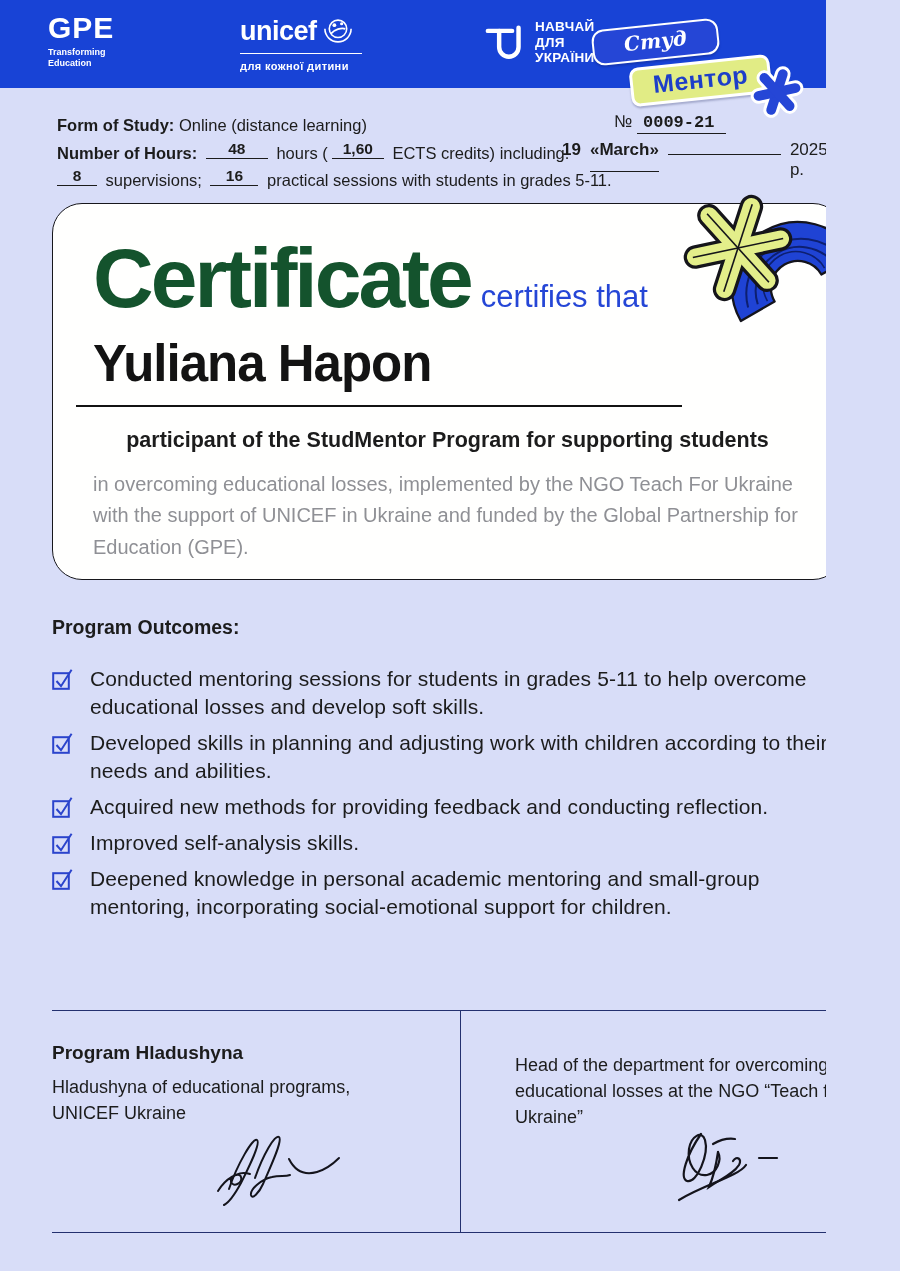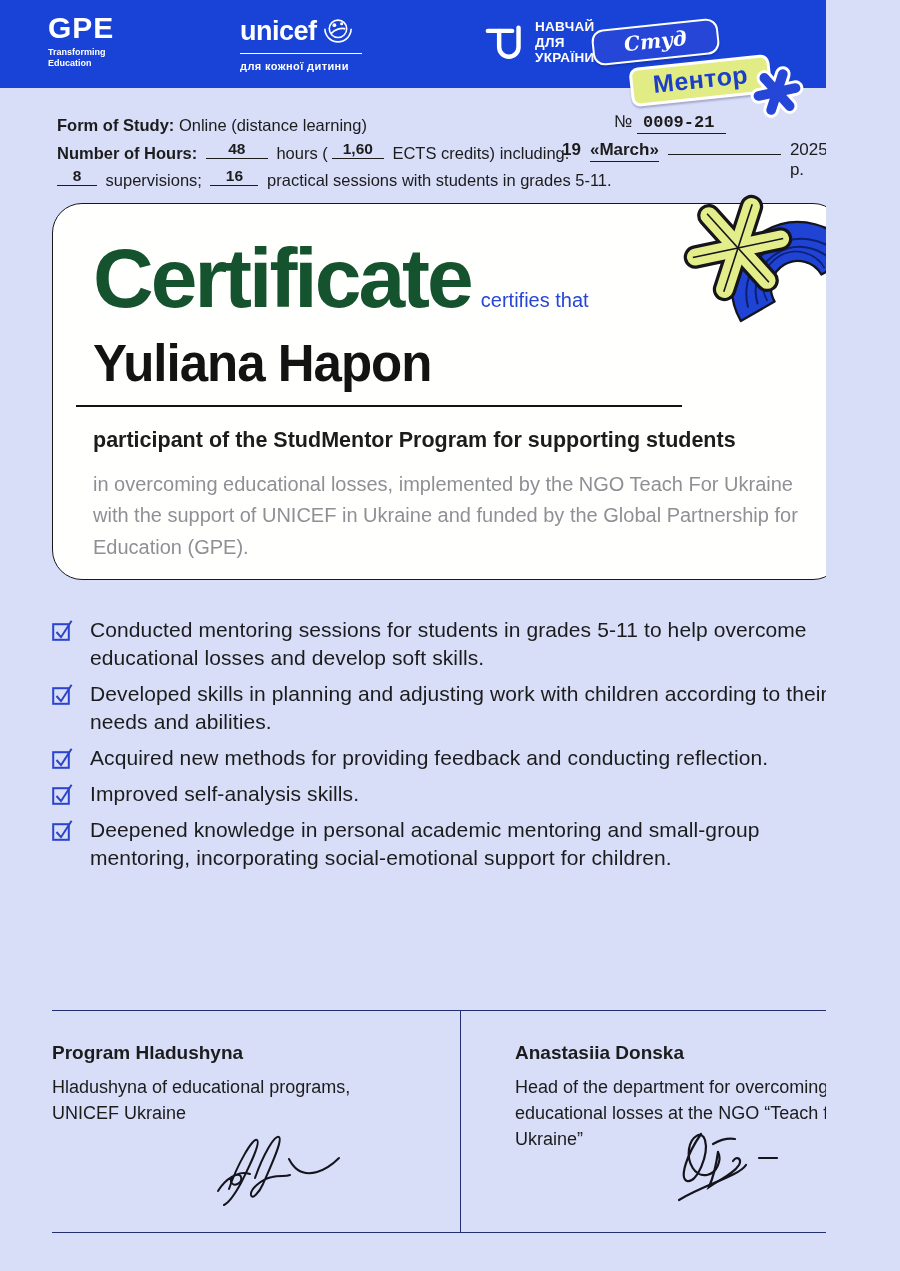--- a/index.html
+++ b/index.html
@@ -34,32 +34,32 @@
   .b{font-weight:700;}
   .fill{position:relative;display:inline-block;border-bottom:1.7px solid #1c1c1c;
         height:13px;margin:0 4px;vertical-align:baseline;}
   .fill-val{position:absolute;left:50%;bottom:2px;transform:translateX(-50%);
         font-weight:700;font-size:15.5px;white-space:nowrap;line-height:14px;}
   .w64{width:62px;} .w56{width:52px;text-decoration:underline;} .w44{width:40px;} .w50{width:48px;}
   .form-right{position:absolute;left:562px;top:112px;font-size:17px;}
   .num-row{margin-left:52px;}
   .num-val{font-weight:700;border-bottom:1.7px solid #1c1c1c;padding:0 12px 1px 6px;font-family:Liberation Mono, monospace;}
   .date-row{margin-top:8px;display:flex;align-items:baseline;gap:9px;}
-  .month{font-weight:700;border-bottom:1.7px solid #1c1c1c;padding-bottom:1px;}
+  .month{font-weight:700;border-bottom:1.7px solid #1c1c1c;padding-bottom:11px;}
   .blank{width:126px;border-bottom:1.7px solid #1c1c1c;height:14px;}
 
   
   .card{position:absolute;left:52px;top:203px;width:791px;height:377px;background:#fffffe;
         border:1.7px solid #17171c;border-radius:30px;box-sizing:border-box;padding:24px 40px 0;}
   .cert-row{display:flex;align-items:baseline;margin-top:6px;}
   .cert-title{font-size:84px;font-weight:700;color:#14532d;letter-spacing:-3px;line-height:88px;}
-  .cert-sub{font-size:20px;color:#2546d6;margin-left:10px;font-weight:500;}
+  .cert-sub{font-size:31px;color:#2546d6;margin-left:10px;font-weight:500;}
   .recipient{margin-top:12px;font-size:51px;font-weight:700;color:#131313;letter-spacing:-1px;}
   .name-underline{margin-left:-17px;width:606px;border-top:2.2px solid #131313;margin-top:12px;}
-  .recipient-role{margin-top:21px;font-size:21.5px;font-weight:700;}
+  .recipient-role{margin-top:21px;font-size:21.5px;font-weight:700;text-align:center;}
   .cert-desc{margin:16px 0 0;width:708px;font-size:20px;line-height:1.57;color:#8f9095;}
   .card-sticker{position:absolute;left:680px;top:186px;z-index:7;}
 
   
   .outcomes{position:absolute;left:52px;top:616px;width:808px;}
   .outcomes h2{margin:0 0 26px;font-size:19.5px;font-weight:700;}
   .item{display:flex;gap:17px;margin-bottom:8px;align-items:flex-start;}
   .item svg{flex:0 0 auto;margin-top:3px;}
   .item-text{font-size:21px;line-height:28px;letter-spacing:.1px;}
 
@@ -201,20 +201,21 @@
       </g>
       <g stroke="#15151a" stroke-width="1.6">
         <line x1="0" y1="-46" x2="0" y2="46"></line>
         <line x1="-40" y1="-23" x2="40" y2="23"></line>
         <line x1="-40" y1="23" x2="40" y2="-23"></line>
       </g>
     </g>
   </svg>
 
   <section class="outcomes">
+    <h2>Program Outcomes:</h2>
 
     <div class="item">
       <svg width="21" height="23" viewBox="0 0 21 23">
           <rect x="1.2" y="5.2" width="15.6" height="15.6" fill="none" stroke="#2b44cc" stroke-width="2"></rect>
           <path d="M4.5 13 L9 18.2 L19.6 1.8" fill="none" stroke="#2b44cc" stroke-width="2"></path>
         </svg>
       <span class="item-text">Conducted mentoring sessions for students in grades 5-11 to help overcome educational losses and develop soft skills.</span>
     </div>
     <div class="item">
       <svg width="21" height="23" viewBox="0 0 21 23">
@@ -257,21 +258,20 @@
   <svg class="sig l" width="150" height="90" viewBox="0 0 150 90">
     <g fill="none" stroke="#14141c" stroke-width="2" stroke-linecap="round">
       <path d="M24 64 C32 40 48 12 52 15 C56 18 44 42 36 58 C30 69 23 78 19 80"></path>
       <path d="M13 66 C21 53 34 46 36 52 C38 58 28 63 26 57 C25 51 35 46 45 49"></path>
       <path d="M50 53 C58 30 70 9 74 12 C78 15 66 41 58 59 C54 68 47 75 46 70 C45 64 57 54 67 52 C75 50 80 52 85 50"></path>
       <path d="M84 34 C89 44 98 51 112 47 C122 44 129 38 134 33"></path>
     </g>
   </svg>
 
   <div class="sig-col right">
-    <div class="sig-name">Anastasiia Donska</div>
     <div class="sig-role">Head of the department for overcoming educational losses at the NGO “Teach for Ukraine”</div>
   </div>
   <svg class="sig r" width="150" height="100" viewBox="0 0 150 100">
     <g fill="none" stroke="#14141c" stroke-width="2.2" stroke-linecap="round">
       <path d="M46 14 C32 34 24 58 32 61 C42 64 54 34 50 20 C47 10 36 16 34 29 C32 43 40 57 52 55 C62 53 67 40 63 32"></path>
       <path d="M63 32 C61 46 58 58 54 67 C68 58 79 53 84 45 C87 39 82 35 78 41"></path>
       <path d="M24 80 C44 68 66 61 79 54 C85 51 89 48 91 45"></path>
       <path d="M58 24 C65 20 73 18 80 19"></path>
       <path d="M104 38 H 122"></path>
     </g>

